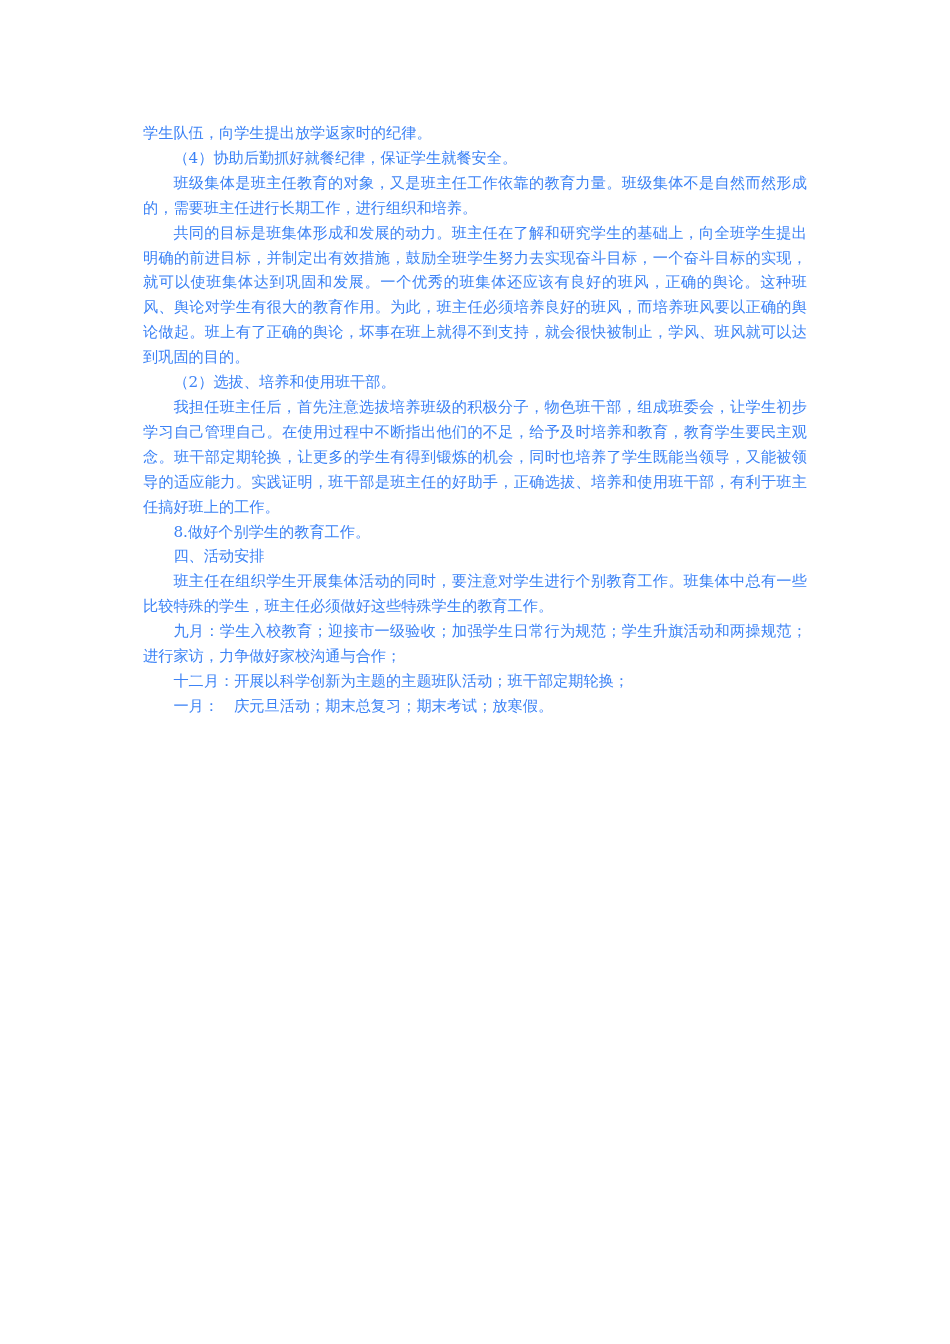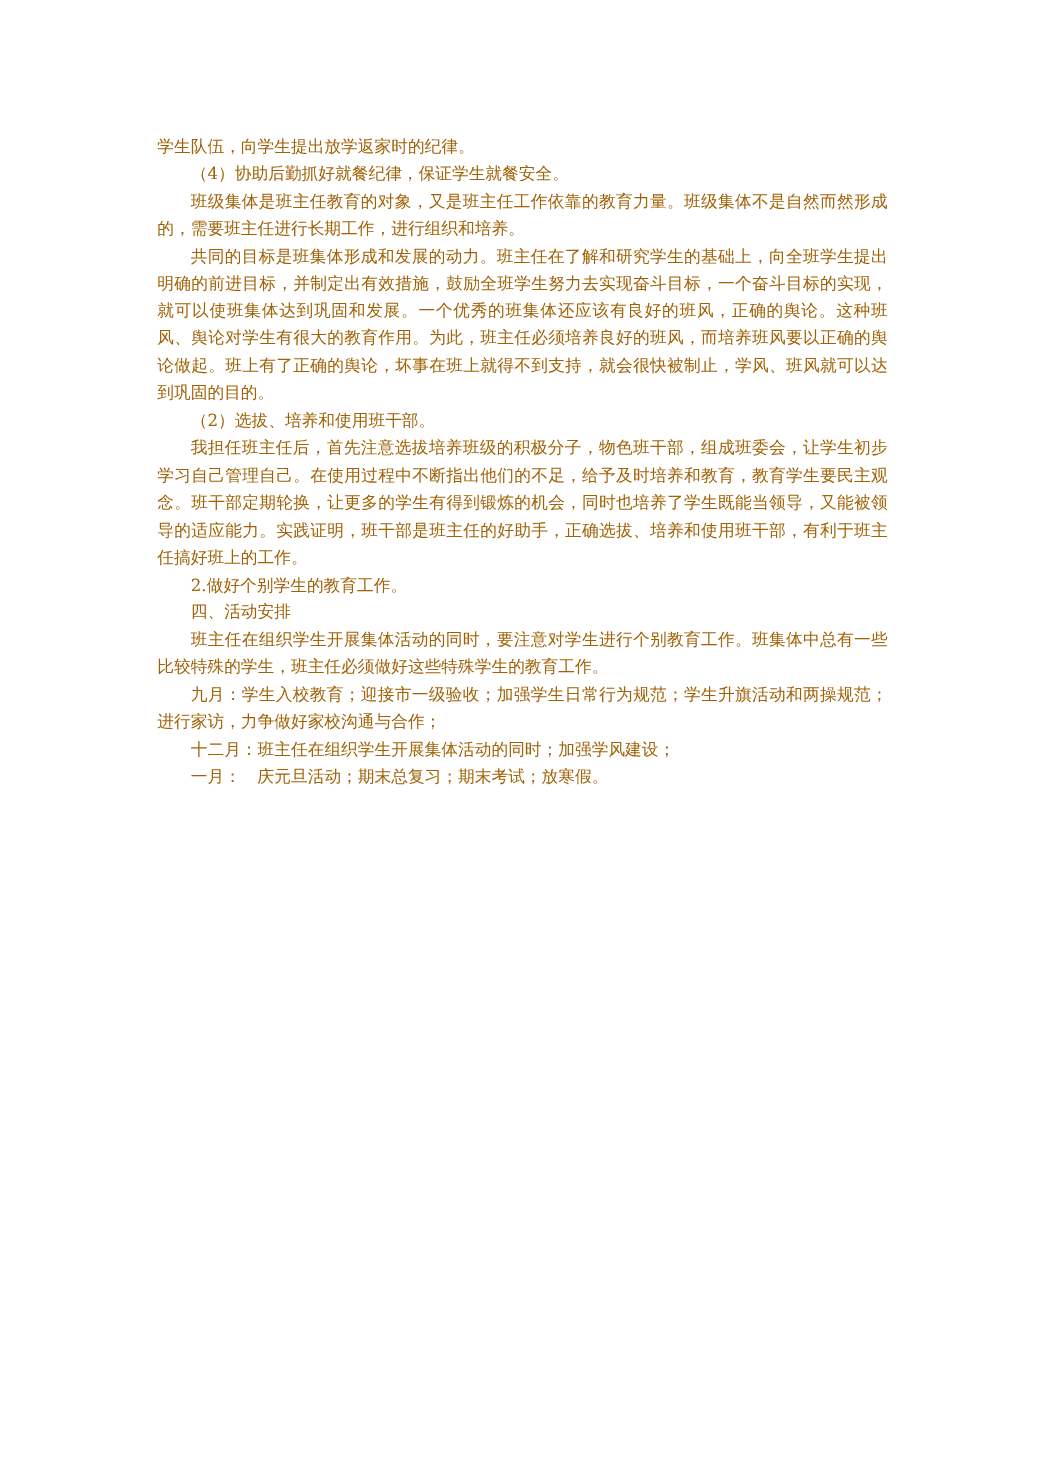--- a/index.html
+++ b/index.html
@@ -5,36 +5,36 @@
     html, body { margin: 0; padding: 0; background: #ffffff; }
     body { width: 950px; height: 1344px; position: relative; overflow: hidden; }
     .page {
       position: absolute;
       left: 143px;
       top: 121px;
       width: 664px;
       font-family: "DejaVu Serif", "Liberation Serif", serif;
       font-size: 15.2px;
       line-height: 24.9px;
-      color: #a16207;
+      color: #3b82f6;
       text-align: justify;
     }
     .page p { margin: 0; }
     .indent { text-indent: 2em; }
     .cont { text-indent: 0; }
   </style>
 </head>
 <body>
 
 <div class="page">
   <p class="cont">学生队伍，向学生提出放学返家时的纪律。</p>
   <p class="indent">（4）协助后勤抓好就餐纪律，保证学生就餐安全。</p>
   <p class="indent">班级集体是班主任教育的对象，又是班主任工作依靠的教育力量。班级集体不是自然而然形成的，需要班主任进行长期工作，进行组织和培养。</p>
   <p class="indent">共同的目标是班集体形成和发展的动力。班主任在了解和研究学生的基础上，向全班学生提出明确的前进目标，并制定出有效措施，鼓励全班学生努力去实现奋斗目标，一个奋斗目标的实现，就可以使班集体达到巩固和发展。一个优秀的班集体还应该有良好的班风，正确的舆论。这种班风、舆论对学生有很大的教育作用。为此，班主任必须培养良好的班风，而培养班风要以正确的舆论做起。班上有了正确的舆论，坏事在班上就得不到支持，就会很快被制止，学风、班风就可以达到巩固的目的。</p>
   <p class="indent">（2）选拔、培养和使用班干部。</p>
   <p class="indent">我担任班主任后，首先注意选拔培养班级的积极分子，物色班干部，组成班委会，让学生初步学习自己管理自己。在使用过程中不断指出他们的不足，给予及时培养和教育，教育学生要民主观念。班干部定期轮换，让更多的学生有得到锻炼的机会，同时也培养了学生既能当领导，又能被领导的适应能力。实践证明，班干部是班主任的好助手，正确选拔、培养和使用班干部，有利于班主任搞好班上的工作。</p>
-  <p class="indent">2.做好个别学生的教育工作。</p>
+  <p class="indent">8.做好个别学生的教育工作。</p>
   <p class="indent">四、活动安排</p>
   <p class="indent">班主任在组织学生开展集体活动的同时，要注意对学生进行个别教育工作。班集体中总有一些比较特殊的学生，班主任必须做好这些特殊学生的教育工作。</p>
   <p class="indent">九月：学生入校教育；迎接市一级验收；加强学生日常行为规范；学生升旗活动和两操规范；进行家访，力争做好家校沟通与合作；</p>
-  <p class="indent">十二月：班主任在组织学生开展集体活动的同时；加强学风建设；</p>
+  <p class="indent">十二月：开展以科学创新为主题的主题班队活动；班干部定期轮换；</p>
   <p class="indent">一月：　庆元旦活动；期末总复习；期末考试；放寒假。</p>
 </div>
 
 </body></html>

